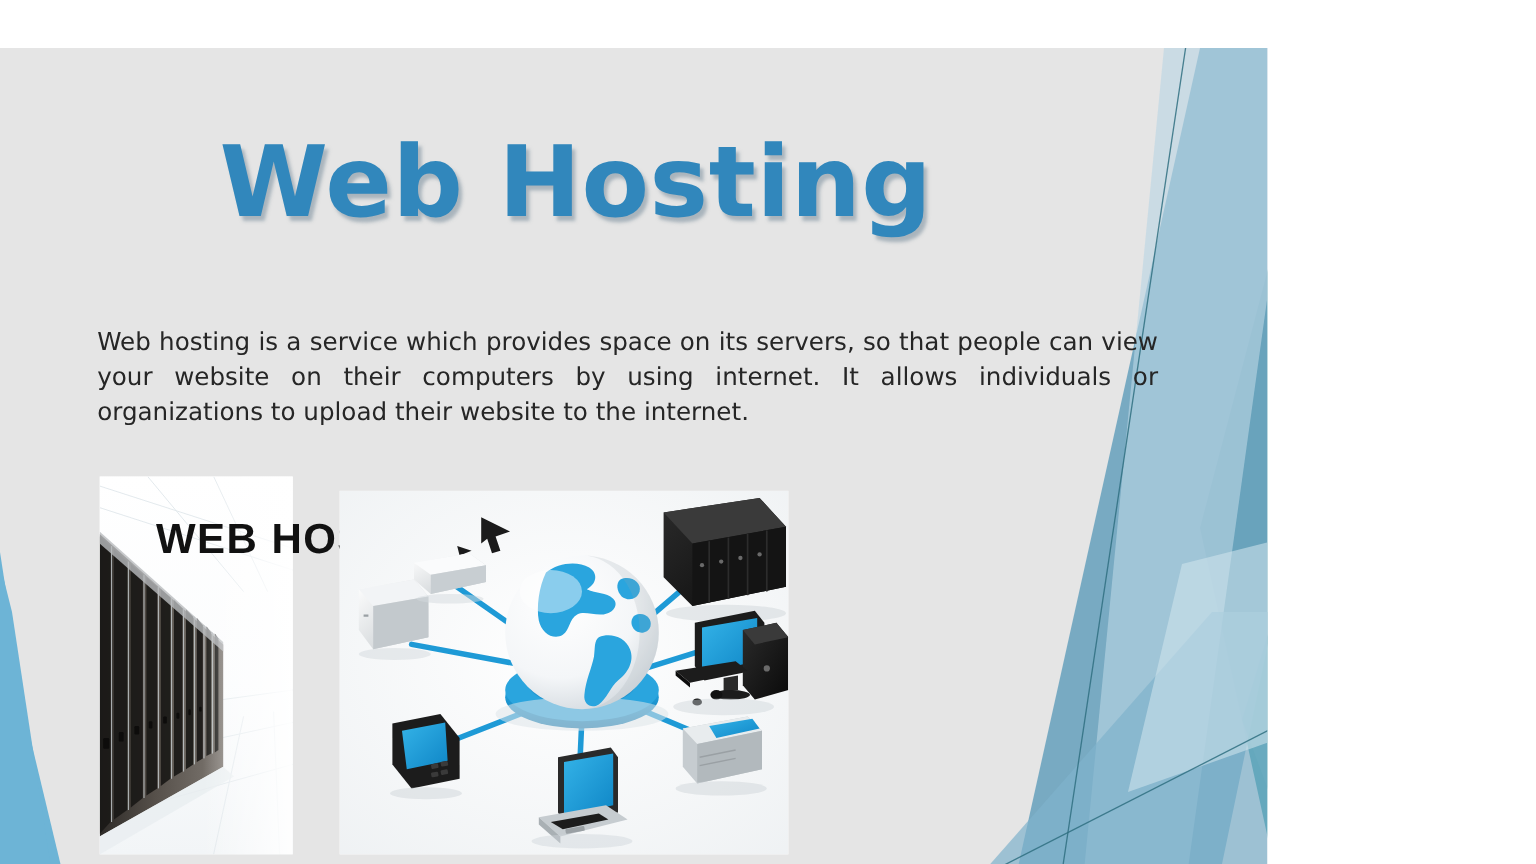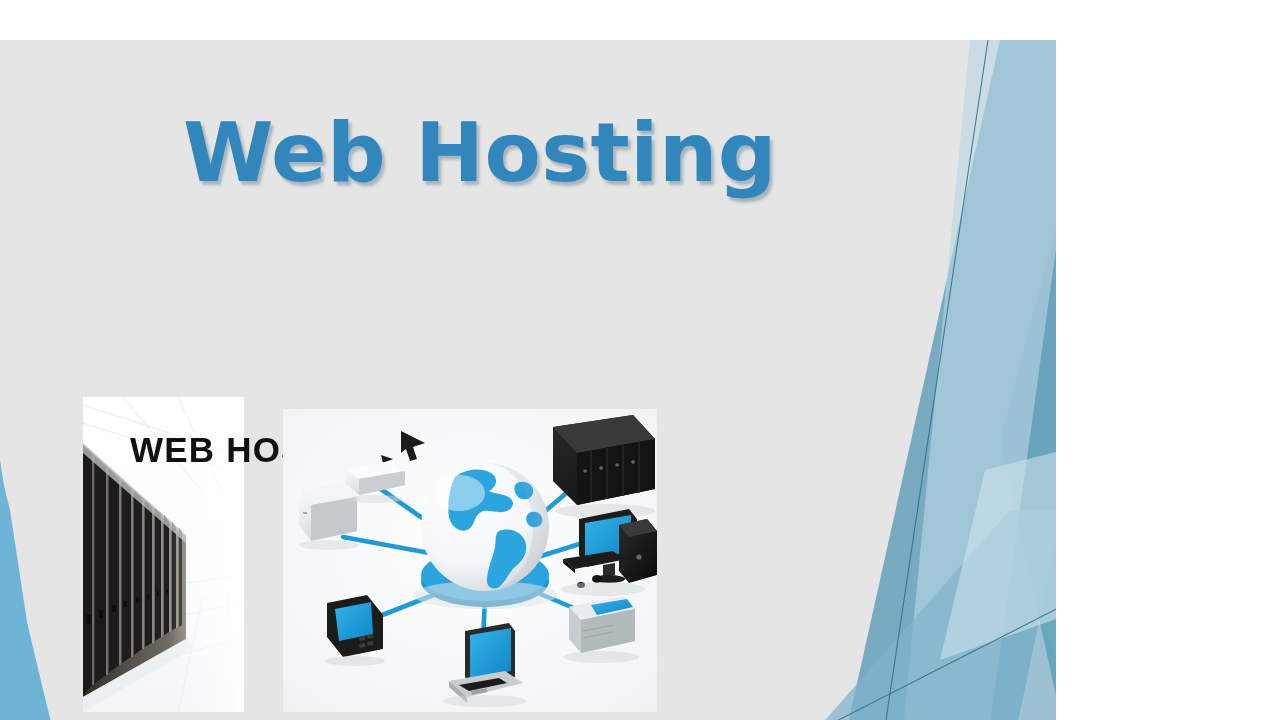--- a/index.html
+++ b/index.html
@@ -120,20 +120,21 @@
       <line x1="760" y1="720" x2="1280" y2="455" stroke="#2f6f80" stroke-width="1.1" opacity="0.85"></line>
 
       <polygon points="0,420 46,720 0,720" fill="#6db4d6"></polygon>
       <polygon points="0,470 60,720 20,720 0,700" fill="#6db4d6"></polygon>
       <polygon points="0,430 0,720 48,720 10,470" fill="#6db4d6"></polygon>
     </g>
   </svg>
 
   <div id="title">Web Hosting</div>
 
+  <div id="body-text">Web hosting is a service which provides space on its servers, so that people can view your website on their computers by using internet. It allows individuals or organizations to upload their website to the internet.</div>
 
   <div class="photo" id="server-photo">
     <svg viewBox="0 0 161 315" preserveAspectRatio="none">
       <defs>
         <linearGradient id="floorg" x1="0" y1="0" x2="0" y2="1">
           <stop offset="0" stop-color="#ffffff"></stop>
           <stop offset="0.55" stop-color="#fbfcfd"></stop>
           <stop offset="1" stop-color="#f2f5f7"></stop>
         </linearGradient>
         <linearGradient id="rackg" x1="0" y1="0" x2="1" y2="0">

